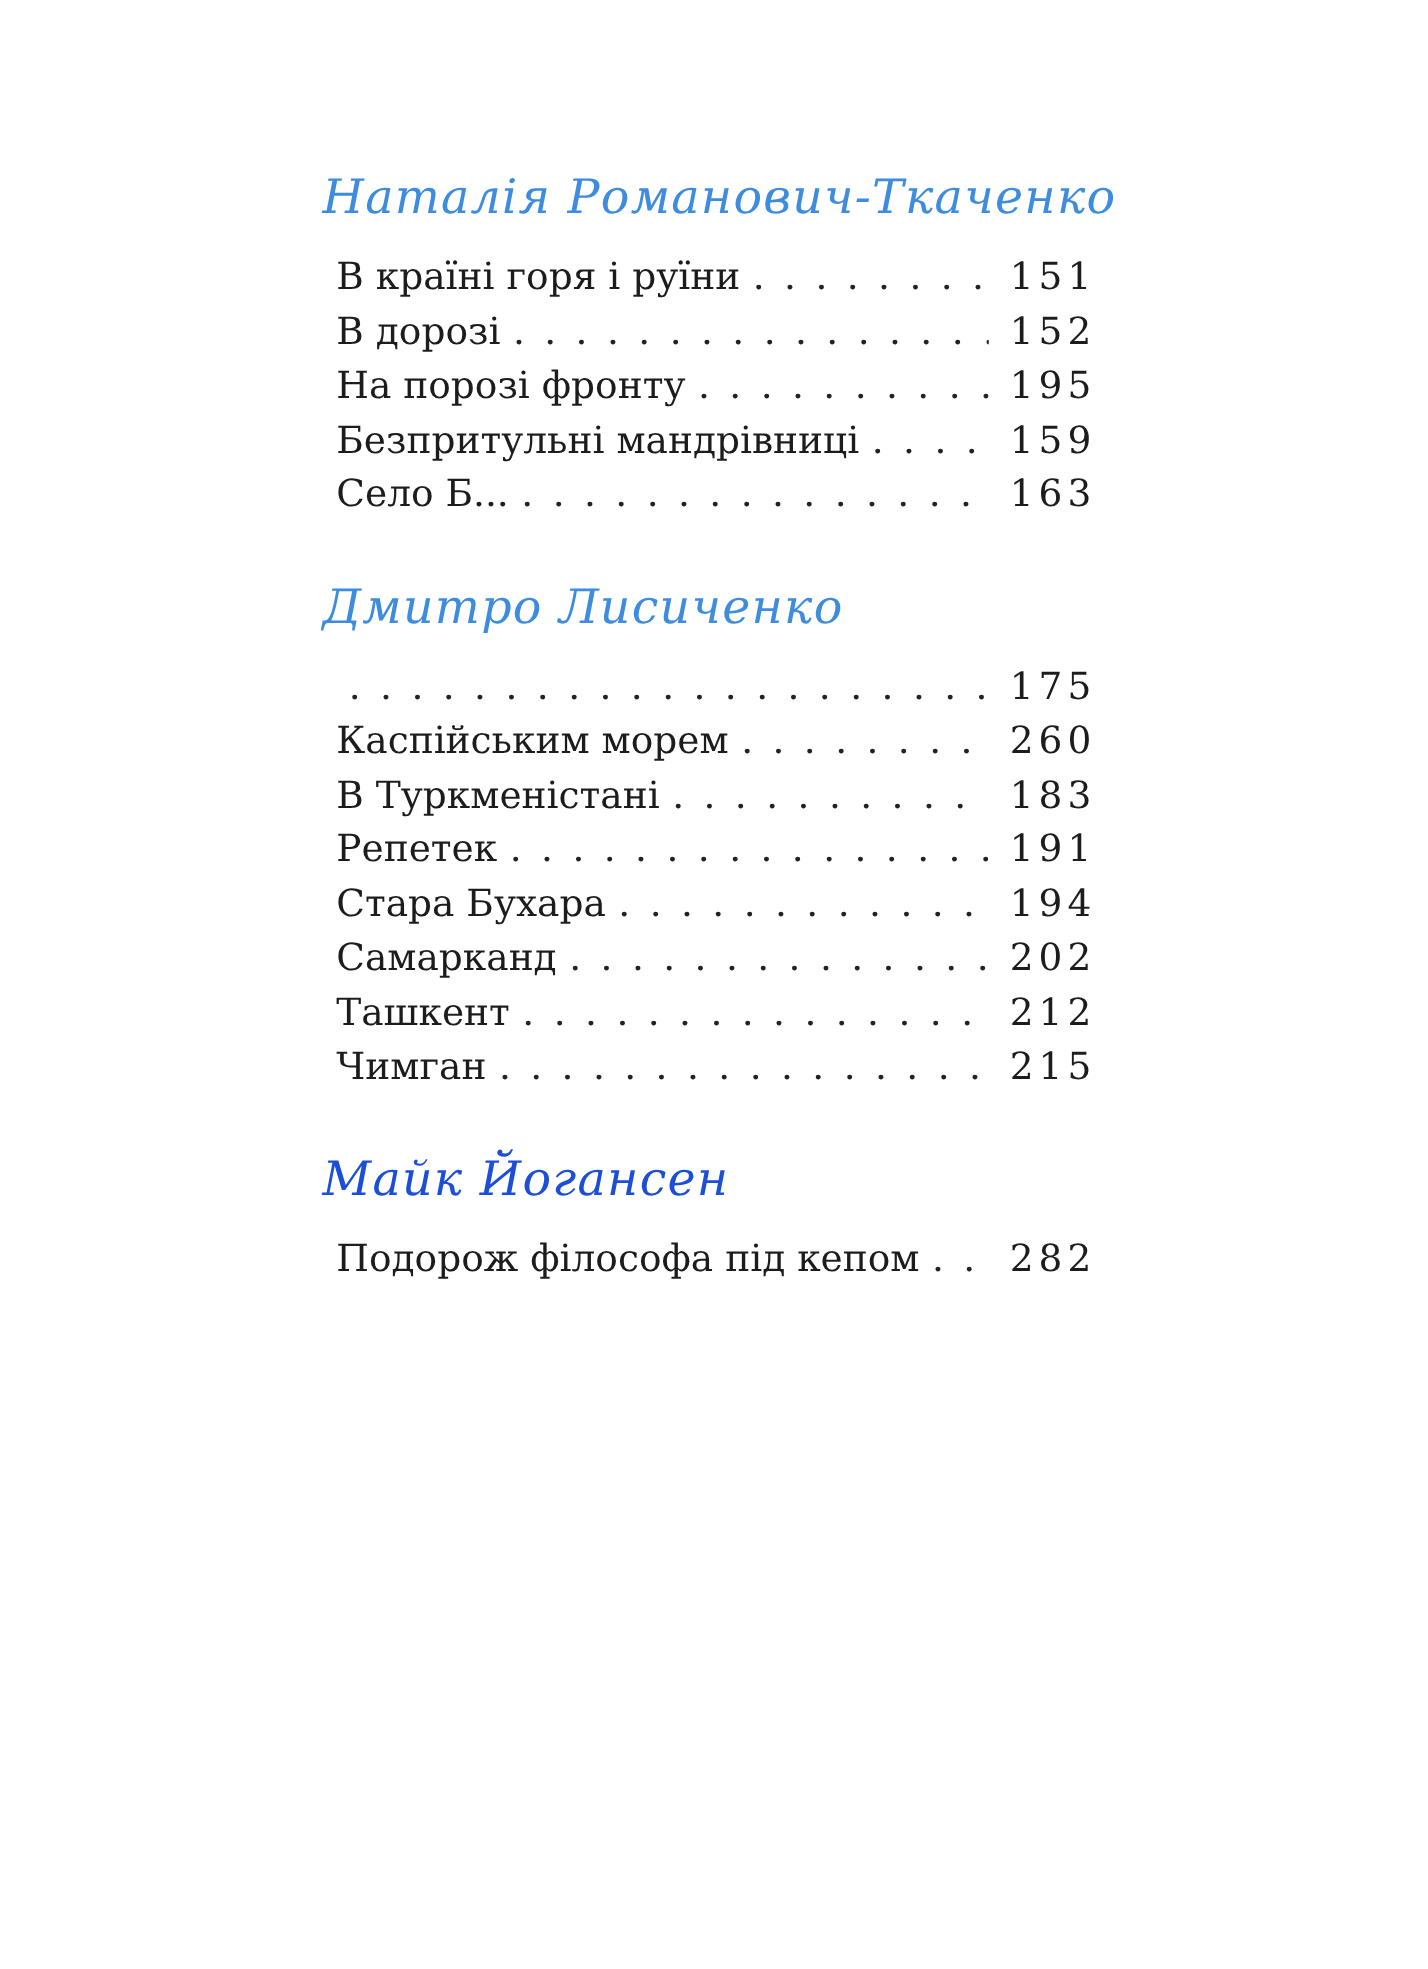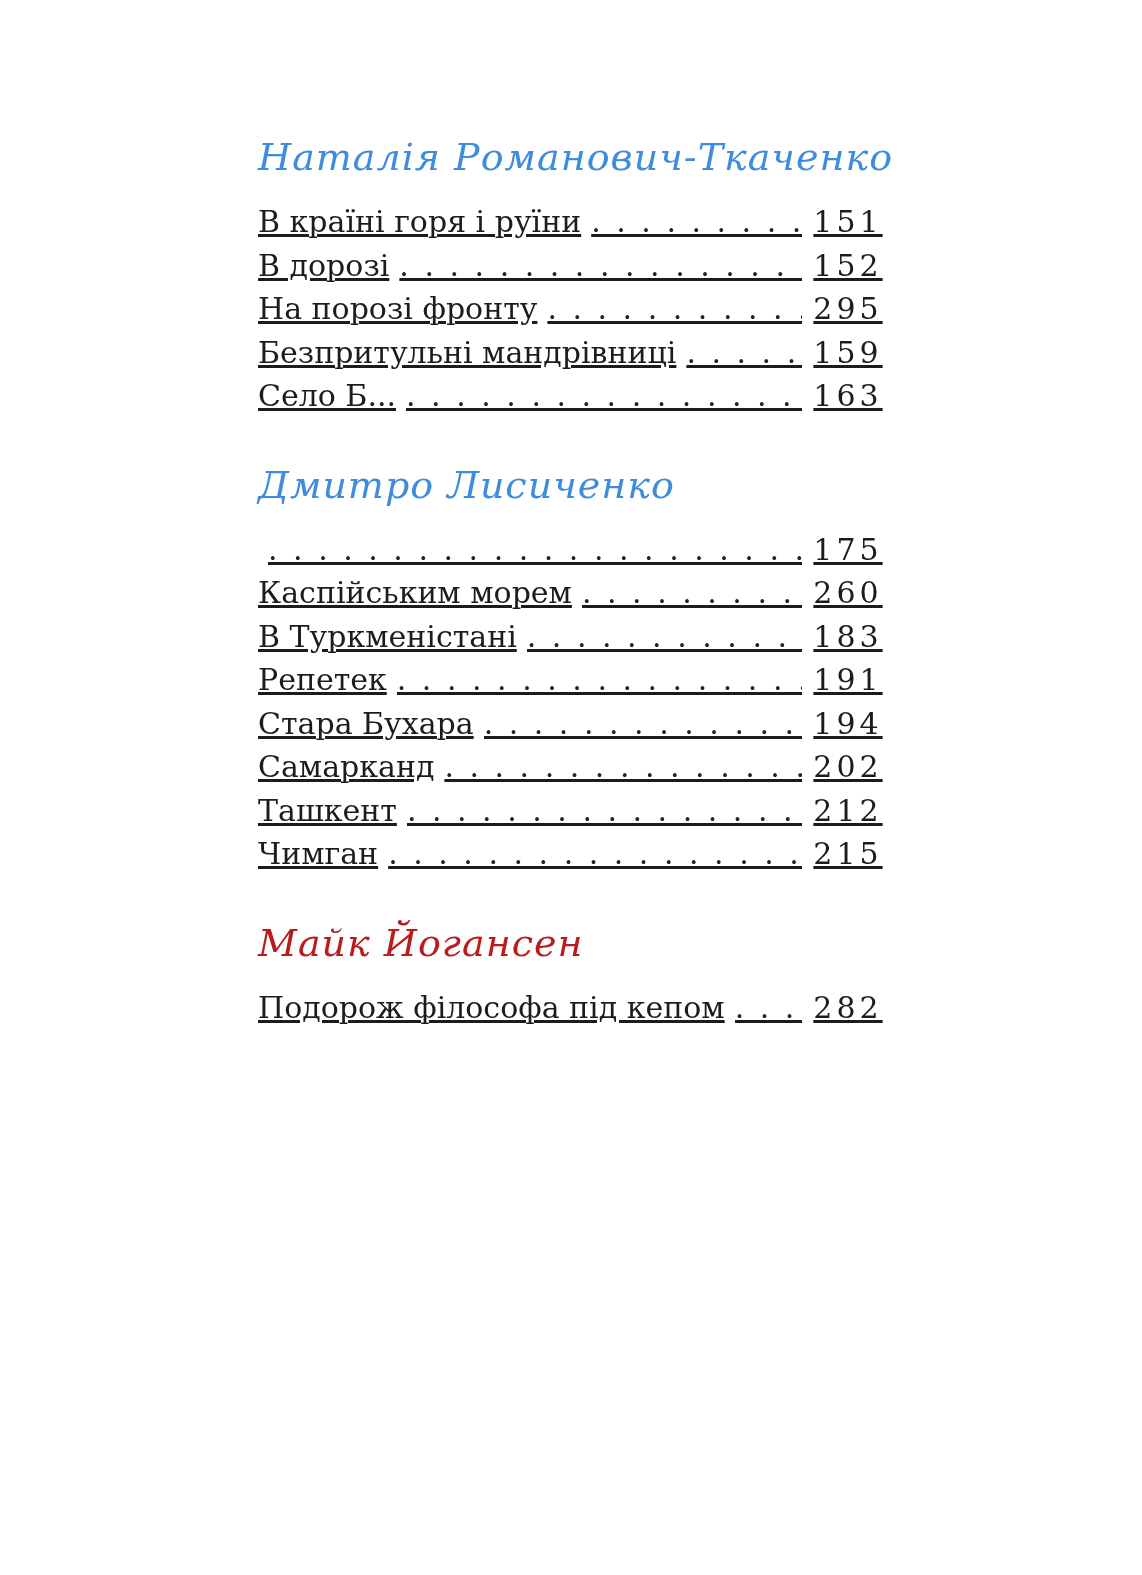--- a/index.html
+++ b/index.html
@@ -31,23 +31,22 @@
     font-weight: normal;
     font-size: 38px;
     line-height: 62px;
     letter-spacing: 1px;
     margin: 0 0 12px 0;
     color: #3e8cde;
     white-space: nowrap;
   }
   .entries {
     list-style: none;
-    margin: 0;
+    margin: 11px;
     padding: 0;
-    text-decoration: underline;
   }
   .row {
     display: flex;
     align-items: baseline;
     font-size: 30px;
     line-height: 43.5px;
     white-space: nowrap;
   }
   .title {
     flex: 0 0 auto;
@@ -59,21 +58,21 @@
     margin: 0 6px 0 10px;
     color: #222222;
   }
   .dots::after {
     content: ". . . . . . . . . . . . . . . . . . . . . . . . . . . . . . . . . . . . . . . . . . . . . . . . . . . .";
     letter-spacing: 3px;
   }
   .num {
     flex: 0 0 auto;
     min-width: 80px;
-    text-align: center;
+    text-align: right;
     letter-spacing: 4px;
     font-variant-numeric: oldstyle-nums;
     font-feature-settings: "onum" 1;
   }
 </style>
 </head>
 <body>
 
 <div class="page">
   <main class="toc">
@@ -88,21 +87,21 @@
 
   <li class="row">
     <span class="title">В дорозі</span>
     <span class="dots"></span>
     <span class="num">152</span>
   </li>
 
   <li class="row">
     <span class="title">На порозі фронту</span>
     <span class="dots"></span>
-    <span class="num">295</span>
+    <span class="num">195</span>
   </li>
 
   <li class="row">
     <span class="title">Безпритульні мандрівниці</span>
     <span class="dots"></span>
     <span class="num">159</span>
   </li>
 
   <li class="row">
     <span class="title">Село Б...</span>
@@ -160,21 +159,21 @@
   <li class="row">
     <span class="title">Чимган</span>
     <span class="dots"></span>
     <span class="num">215</span>
   </li>
 </ul>
   </section>
 
 
   <section class="toc-section">
-    <h2 class="author" style="color: #b91c1c;">Майк Йогансен</h2>
+    <h2 class="author" style="color: #1d4ed8;">Майк Йогансен</h2>
     <ul class="entries">
 
   <li class="row">
     <span class="title">Подорож філософа під кепом</span>
     <span class="dots"></span>
     <span class="num">282</span>
   </li>
 </ul>
   </section>
 </main>

